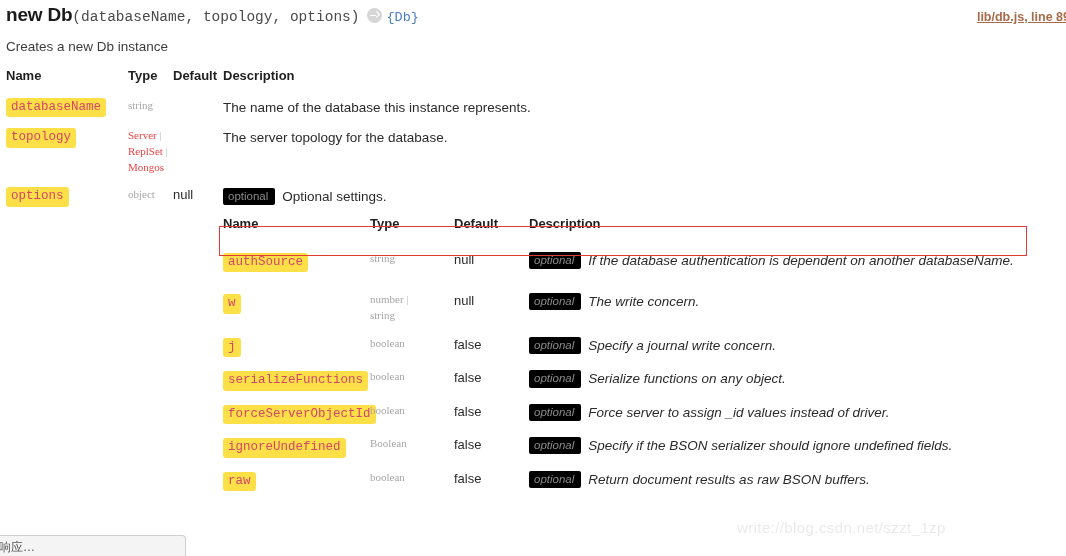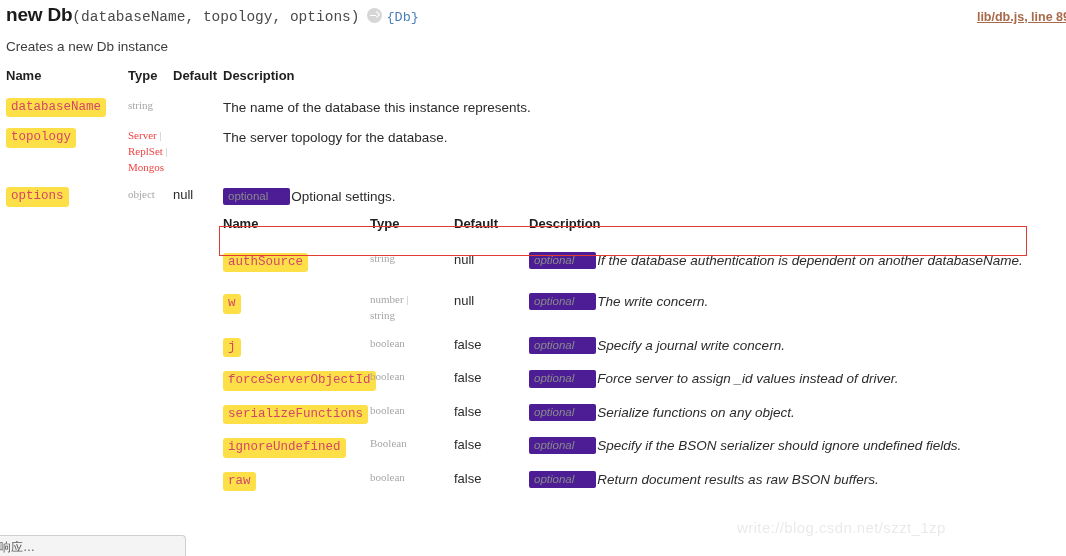--- a/index.html
+++ b/index.html
@@ -151,24 +151,24 @@
   }
   .pdesc {
     font-size: 13.5px;
     color: #2b2b2b;
     line-height: 1.42;
   }
   .opt {
     display: inline-block;
     font-size: 11.5px;
     color: #8a8a8a;
-    background: #4c1d95;
+    background: #000000;
     border-radius: 2px;
-    padding: 2px 22px 2px 5px;
-    margin-right: 1px;
+    padding: 2px 7px 2px 5px;
+    margin-right: 7px;
     vertical-align: 1px;
     line-height: 1.15;
     white-space: nowrap;
   }
 
   
   .nested {
     margin-top: 9px;
     width: 806px;
     table-layout: fixed;
@@ -301,30 +301,30 @@
               <td class="pdef">null</td>
               <td class="pdesc n-desc"><span class="opt">optional</span><span>The write concern.</span></td>
             </tr>
             <tr>
               <td><span class="pname">j</span></td>
               <td class="ptype">boolean</td>
               <td class="pdef">false</td>
               <td class="pdesc n-desc"><span class="opt">optional</span><span>Specify a journal write concern.</span></td>
             </tr>
             <tr>
+              <td><span class="pname">serializeFunctions</span></td>
+              <td class="ptype">boolean</td>
+              <td class="pdef">false</td>
+              <td class="pdesc n-desc"><span class="opt">optional</span><span>Serialize functions on any object.</span></td>
+            </tr>
+            <tr>
               <td><span class="pname">forceServerObjectId</span></td>
               <td class="ptype">boolean</td>
               <td class="pdef">false</td>
               <td class="pdesc n-desc"><span class="opt">optional</span><span>Force server to assign _id values instead of driver.</span></td>
-            </tr>
-            <tr>
-              <td><span class="pname">serializeFunctions</span></td>
-              <td class="ptype">boolean</td>
-              <td class="pdef">false</td>
-              <td class="pdesc n-desc"><span class="opt">optional</span><span>Serialize functions on any object.</span></td>
             </tr>
             <tr>
               <td><span class="pname">ignoreUndefined</span></td>
               <td class="ptype">Boolean</td>
               <td class="pdef">false</td>
               <td class="pdesc n-desc"><span class="opt">optional</span><span>Specify if the BSON serializer should ignore undefined fields.</span></td>
             </tr>
             <tr>
               <td><span class="pname">raw</span></td>
               <td class="ptype">boolean</td>

